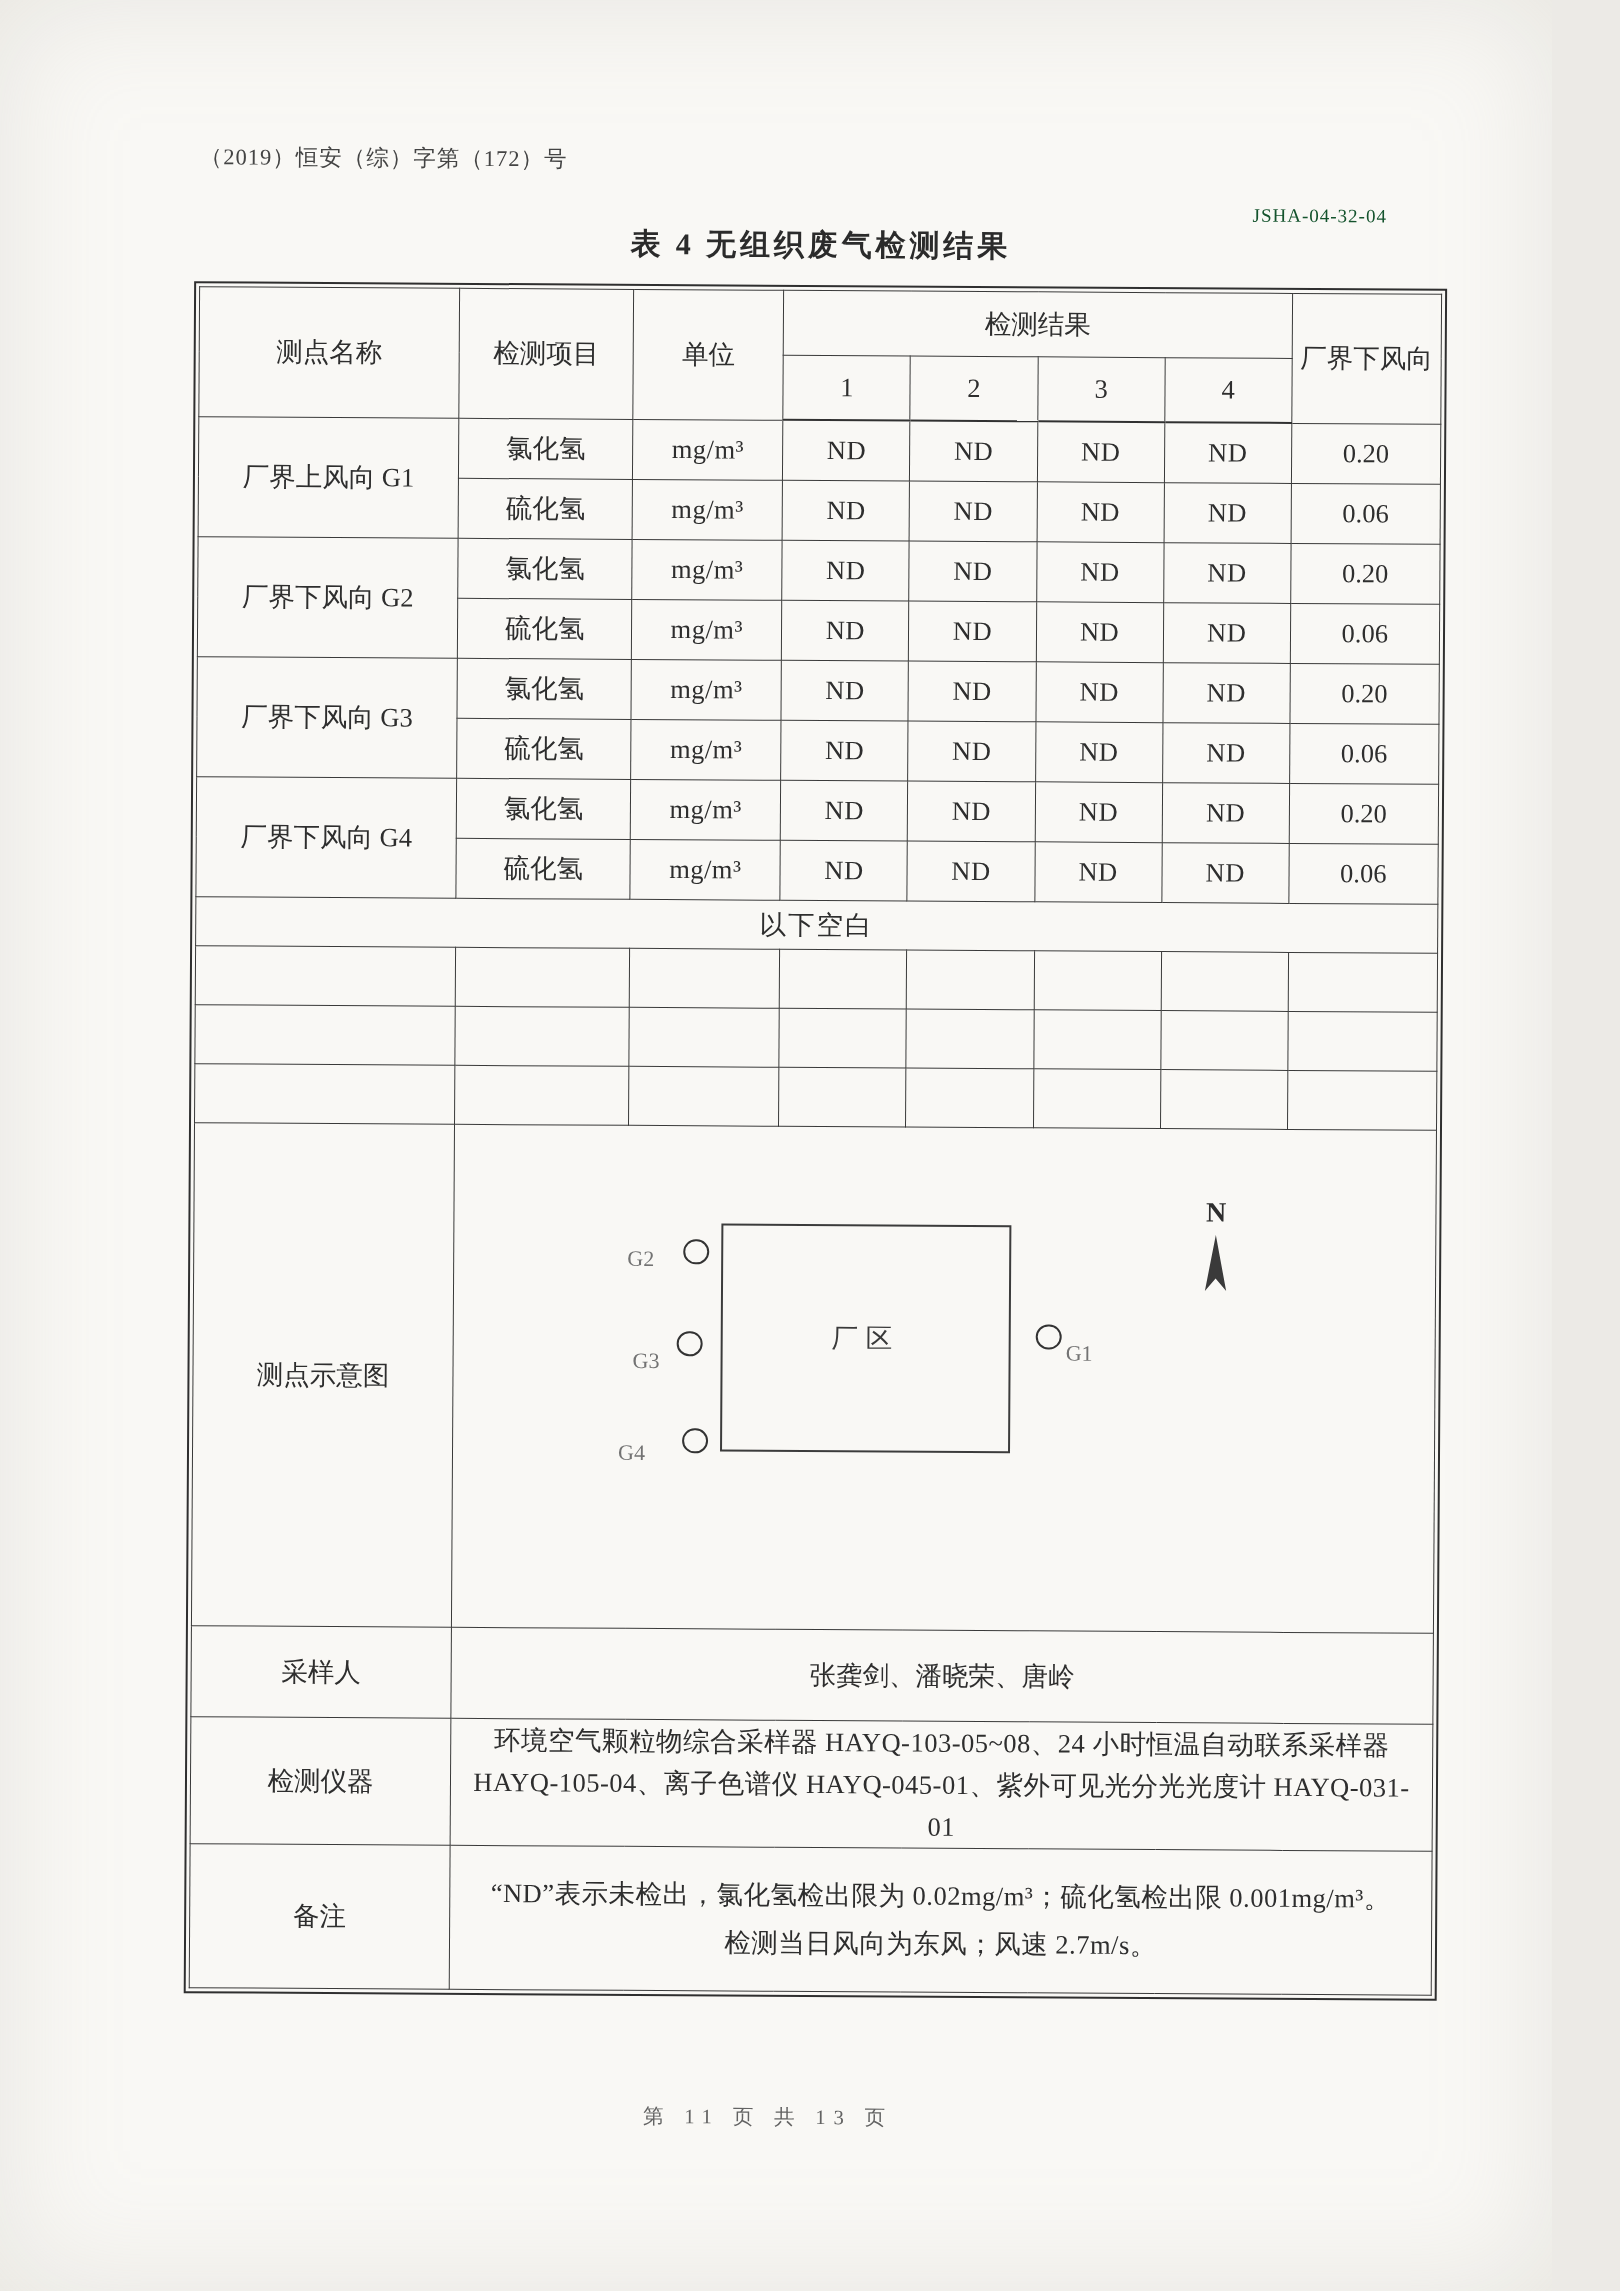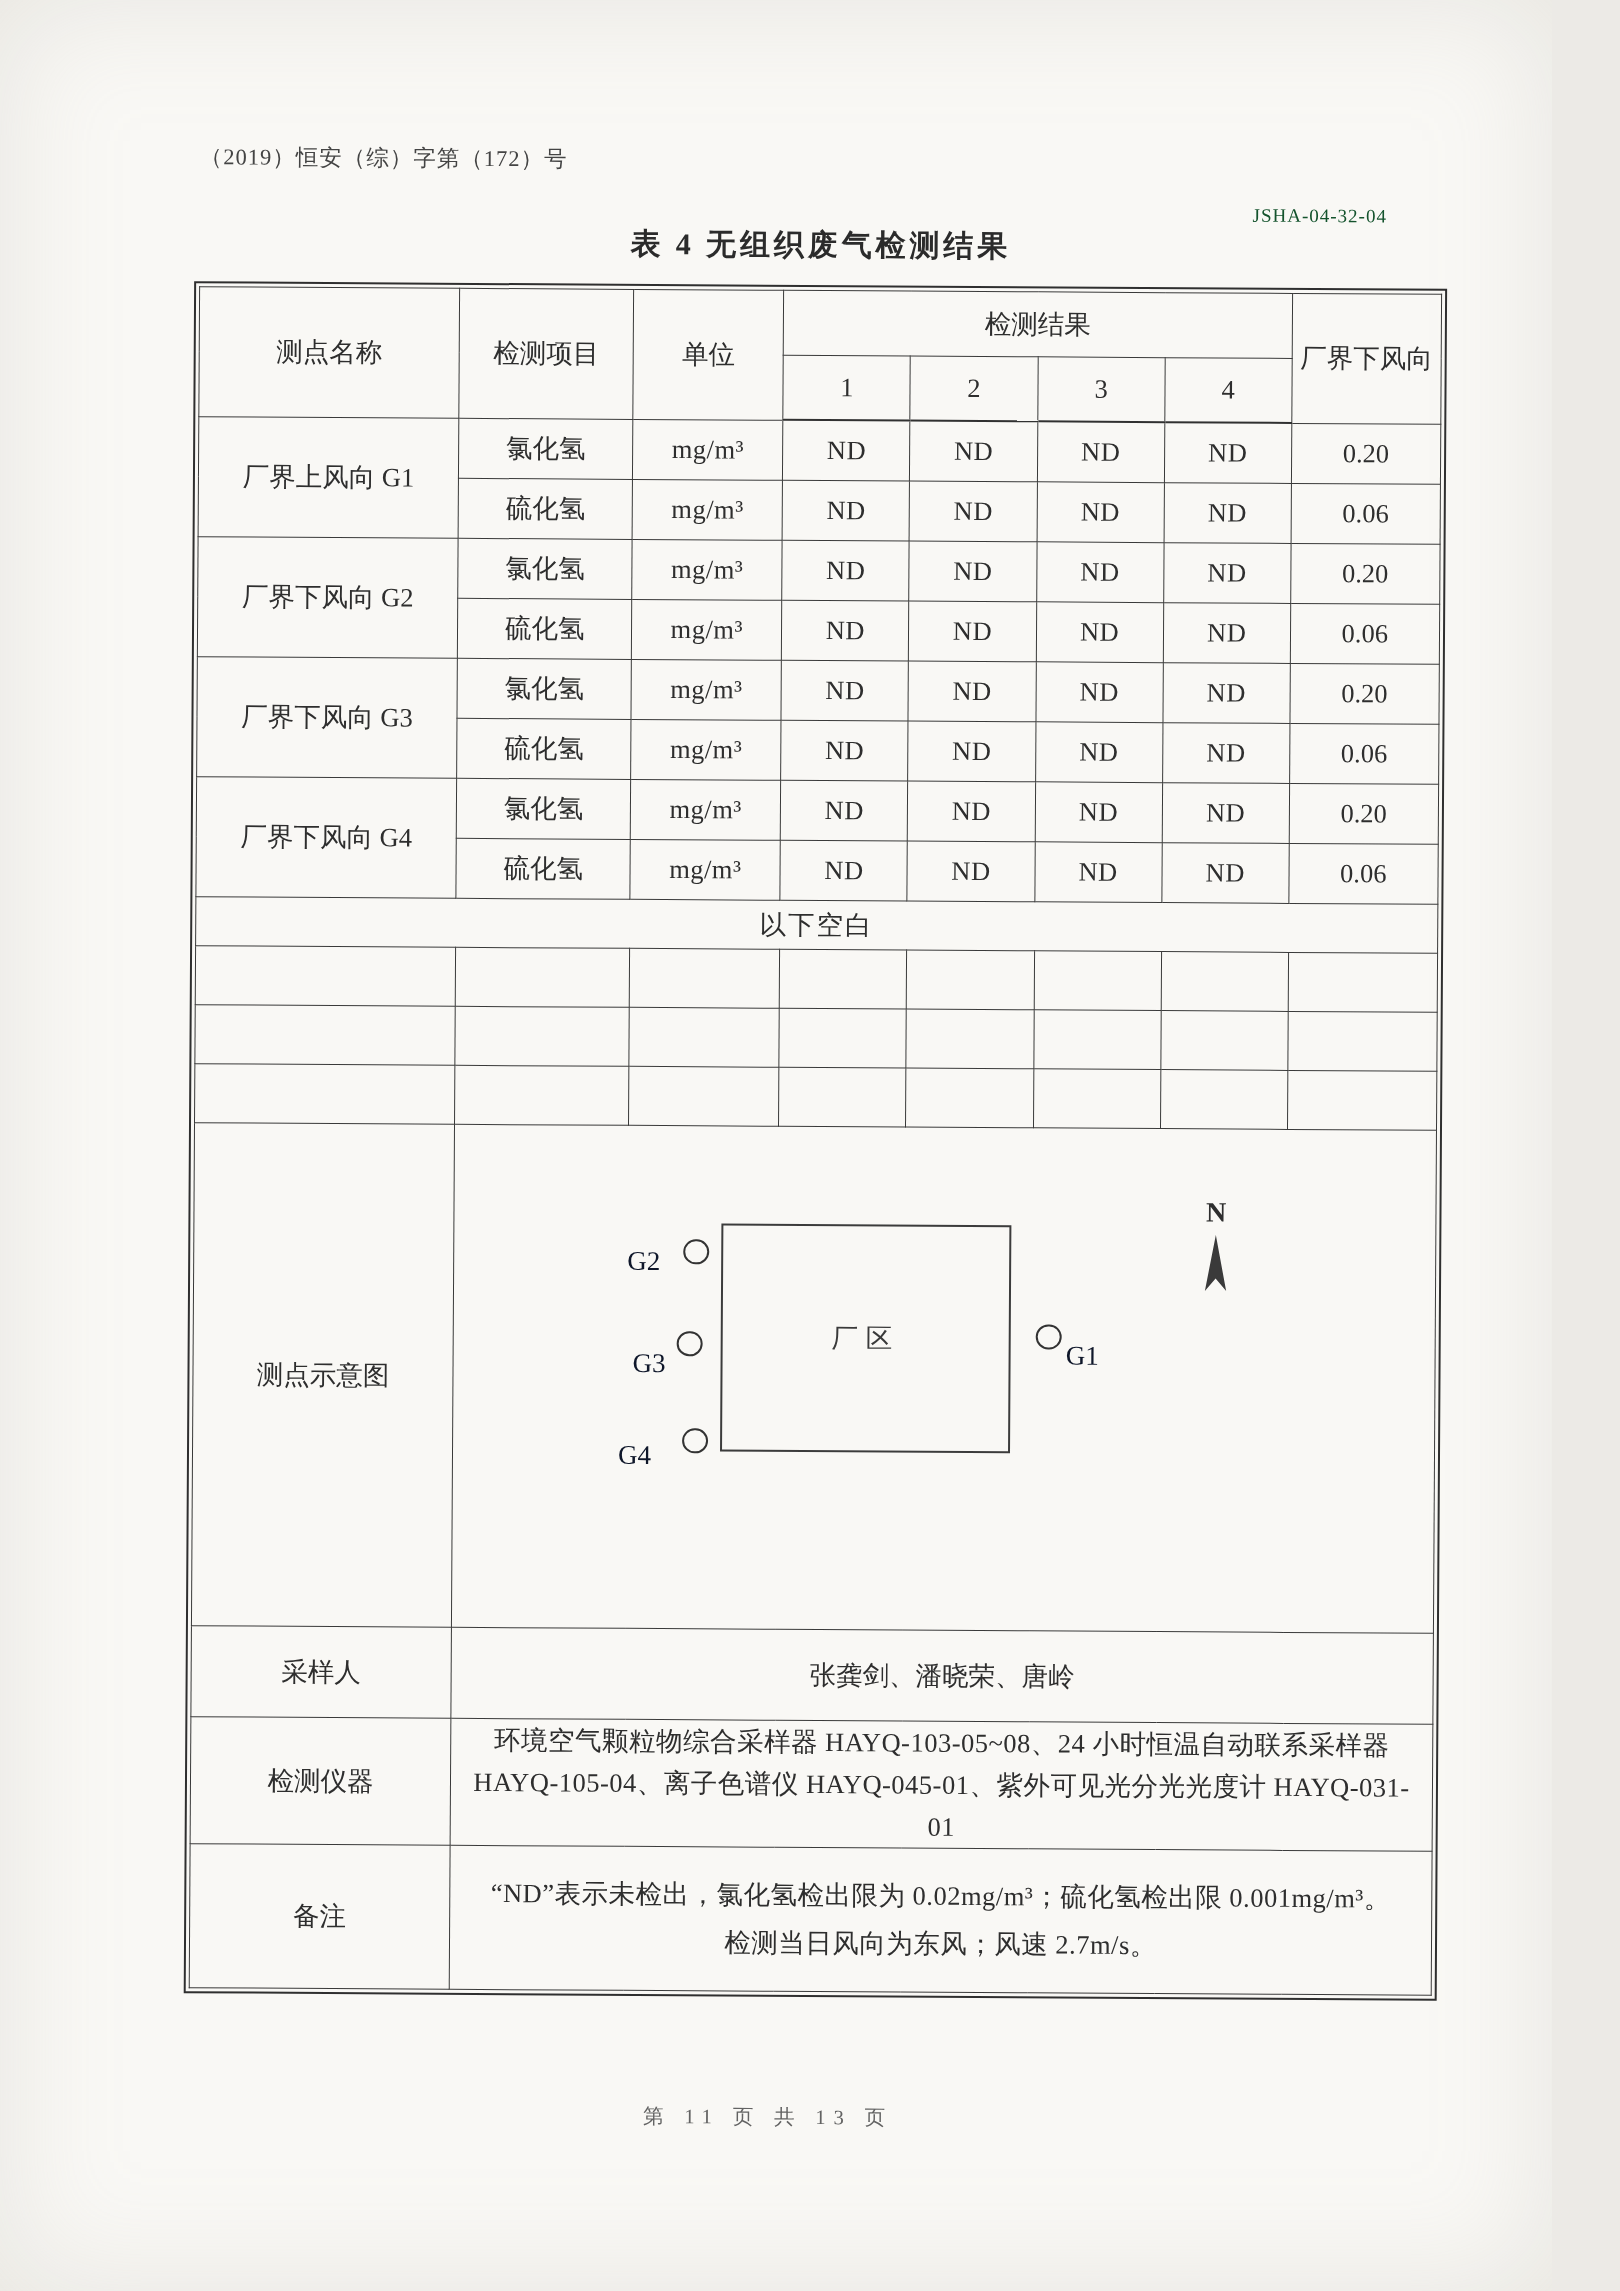--- a/index.html
+++ b/index.html
@@ -40,21 +40,21 @@
   .diagram-box { position:relative; width:100%; height:502px; }
   .plant-rect { position:absolute; left:267px; top:97px; width:290px; height:228px;
                 border:2px solid #3c3c3c; border-top-width:2.9px; border-bottom-width:2.9px;
                 display:flex; align-items:center; justify-content:center;
                 font-size:26.5px; letter-spacing:7.8px; color:#3a3a3a; }
   .pt { position:absolute; width:25.5px; height:25.5px; border:2.9px solid #333; border-radius:50%; background:transparent; }
   .pt-g2 { left:229px; top:113px; }
   .pt-g3 { left:223px; top:205px; }
   .pt-g4 { left:229px; top:302px; }
   .pt-g1 { left:582px; top:196px; }
-  .pt-label { position:absolute; font-size:27px; color:#0f172a; }
+  .pt-label { position:absolute; font-size:22px; color:#737373; }
   .lb-g2 { left:173px; top:120px; }
   .lb-g3 { left:179px; top:222px; }
   .lb-g4 { left:165px; top:314px; }
   .lb-g1 { left:612px; top:212px; }
   .north { position:absolute; left:727px; top:67px; width:69px; text-align:center; }
   .north-n { font-size:28px; font-weight:bold; color:#2e2e2e; }
   .north svg { display:block; margin:5.9px auto 0; }
 
   .page-footer { position:absolute; top:2103px; left:127px; width:1294px; text-align:center;
                  font-size:20.6px; letter-spacing:7.8px; color:#636363; }

